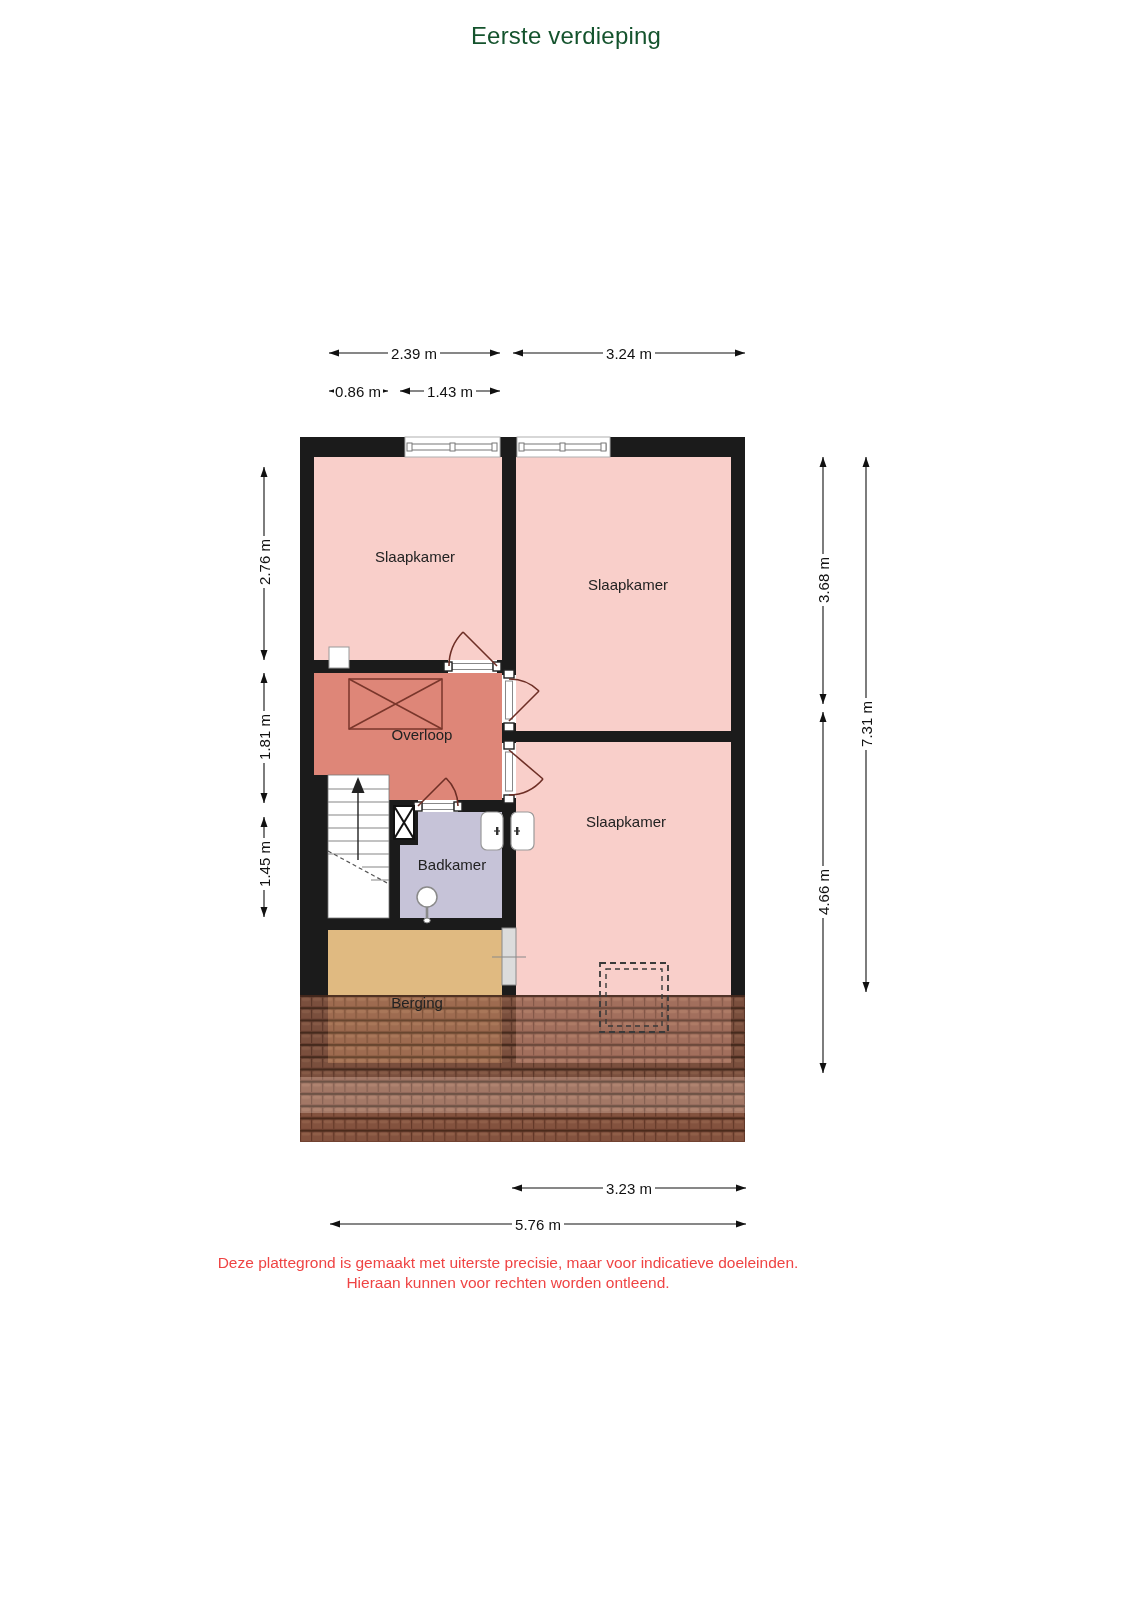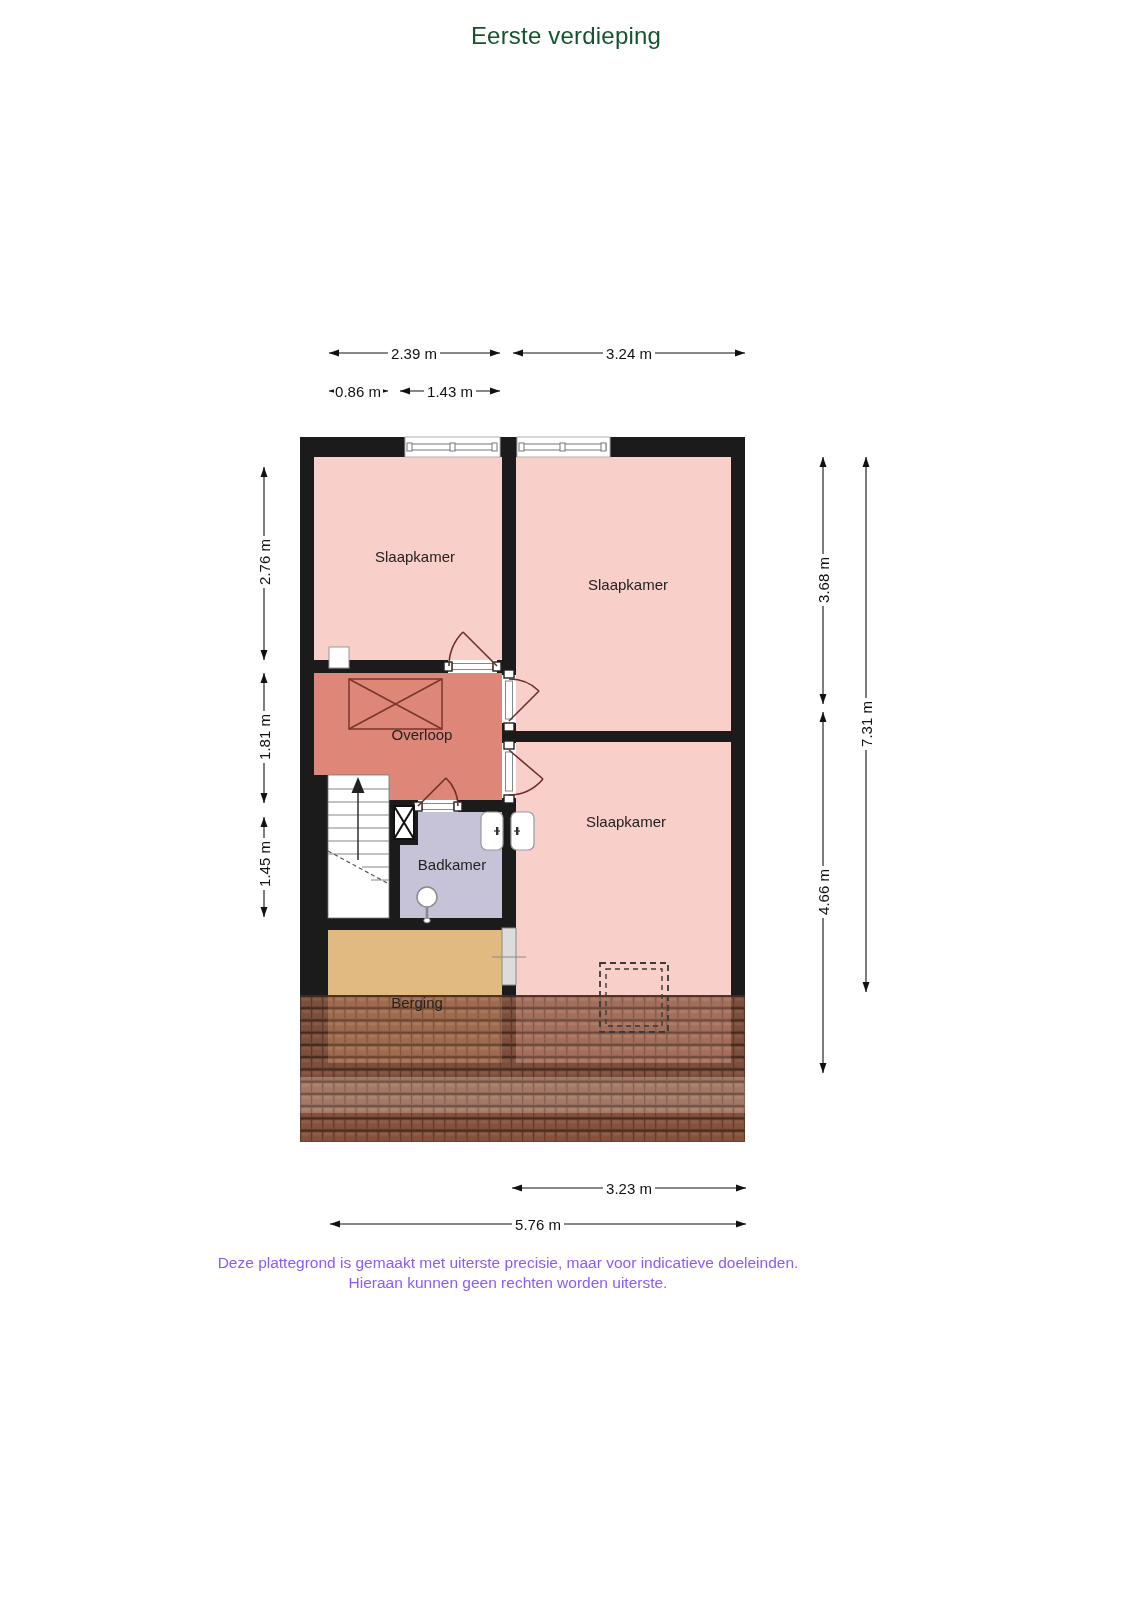--- a/index.html
+++ b/index.html
@@ -1,20 +1,20 @@
 <!DOCTYPE html>
 <html><head>
 <meta charset="utf-8">
 <style>
   html,body{margin:0;padding:0;background:#ffffff;}
   body{width:1132px;height:1600px;position:relative;font-family:"Liberation Sans",sans-serif;}
   .title{position:absolute;left:0;top:22px;width:1132px;text-align:center;
          font-size:24px;color:#14532d;letter-spacing:.2px;}
   .footer{position:absolute;left:0;top:1253px;width:1016px;text-align:center;
-          font-size:15.5px;color:#8b5cf6;line-height:20px;}
+          font-size:15.5px;color:#ef4444;line-height:20px;}
   svg text.room{font-size:15px;fill:#222;}
   svg text.dim{font-size:15px;fill:#111;}
   .wall{stroke:none;}
 </style>
 </head>
 <body>
 
 
 
 <div class="title">Eerste verdieping</div>
@@ -296,17 +296,17 @@
       <polygon points="330,1224 340,1220.5 340,1227.5" stroke="none"></polygon>
       <polygon points="746,1224 736,1220.5 736,1227.5" stroke="none"></polygon>
       <rect x="512" y="1215" width="52" height="18" fill="#fff" stroke="none"></rect>
       <text class="dim" x="538" y="1230" stroke="none">5.76 m</text>
     </g>
   </g>
 </svg>
 
 <div class="footer">
   <div>Deze plattegrond is gemaakt met uiterste precisie, maar voor indicatieve doeleinden.</div>
-  <div>Hieraan kunnen geen rechten worden uiterste.</div>
+  <div>Hieraan kunnen voor rechten worden ontleend.</div>
 </div>
 
 
 
 
 </body></html>

